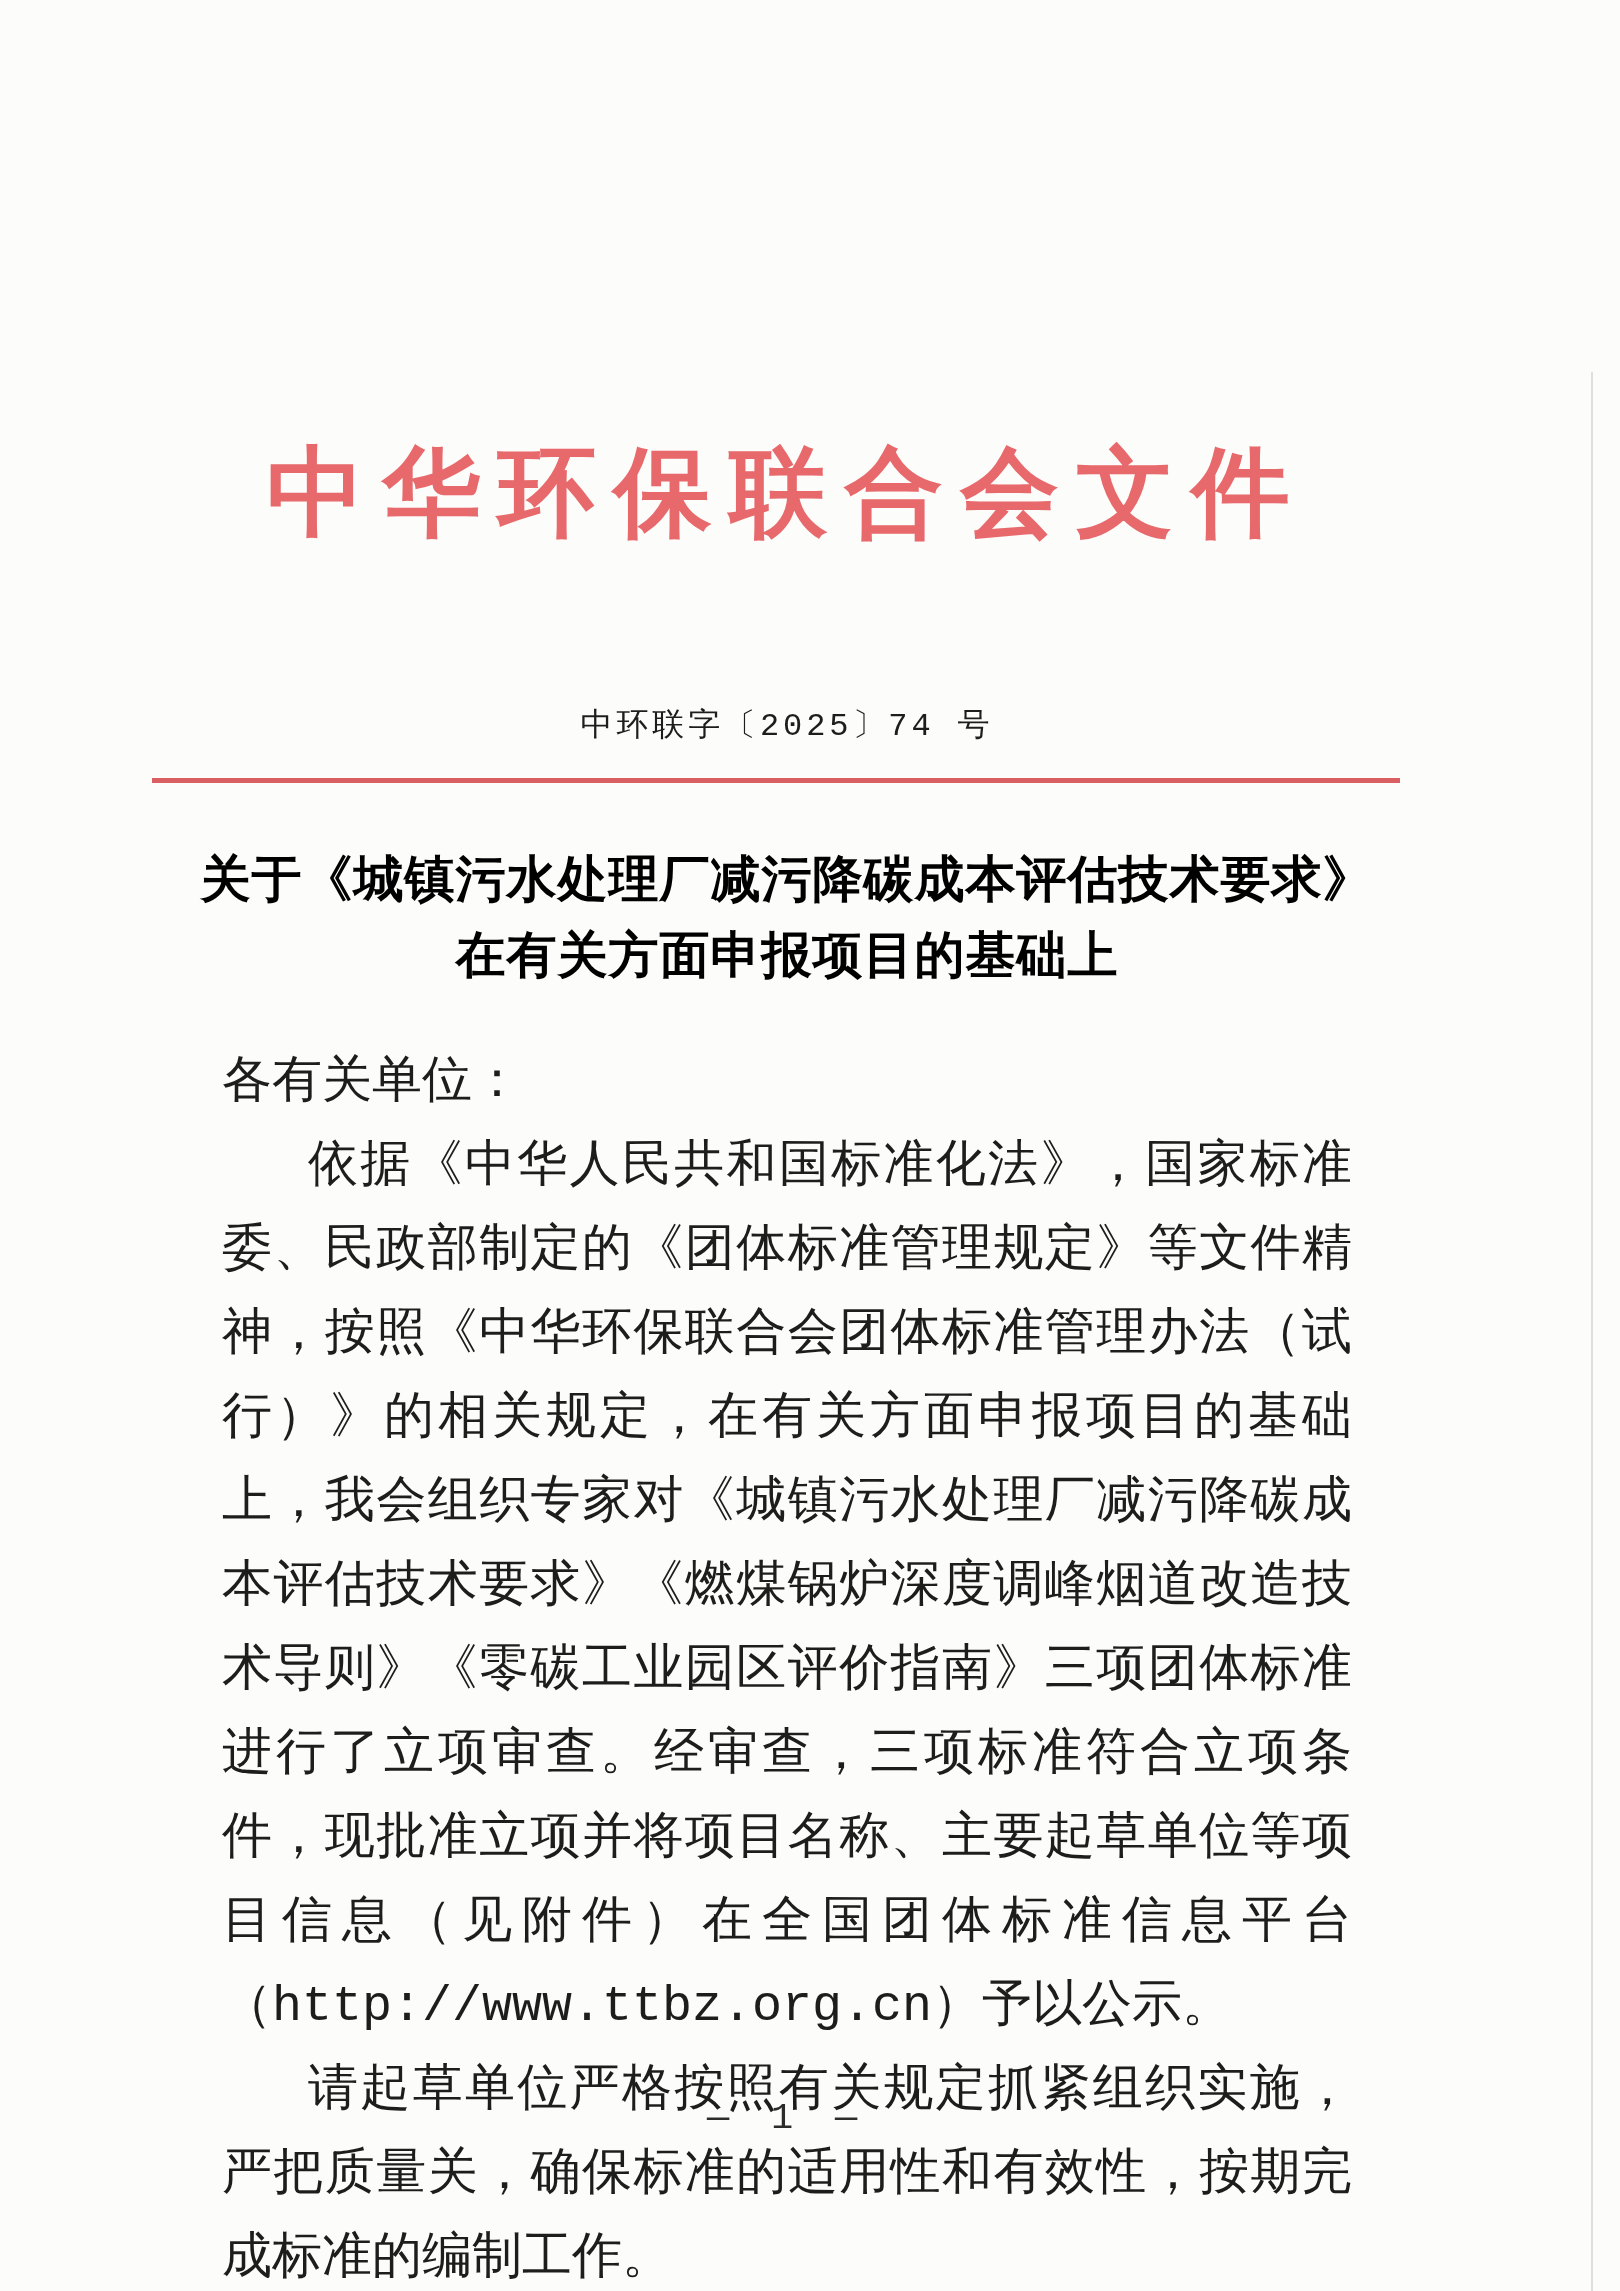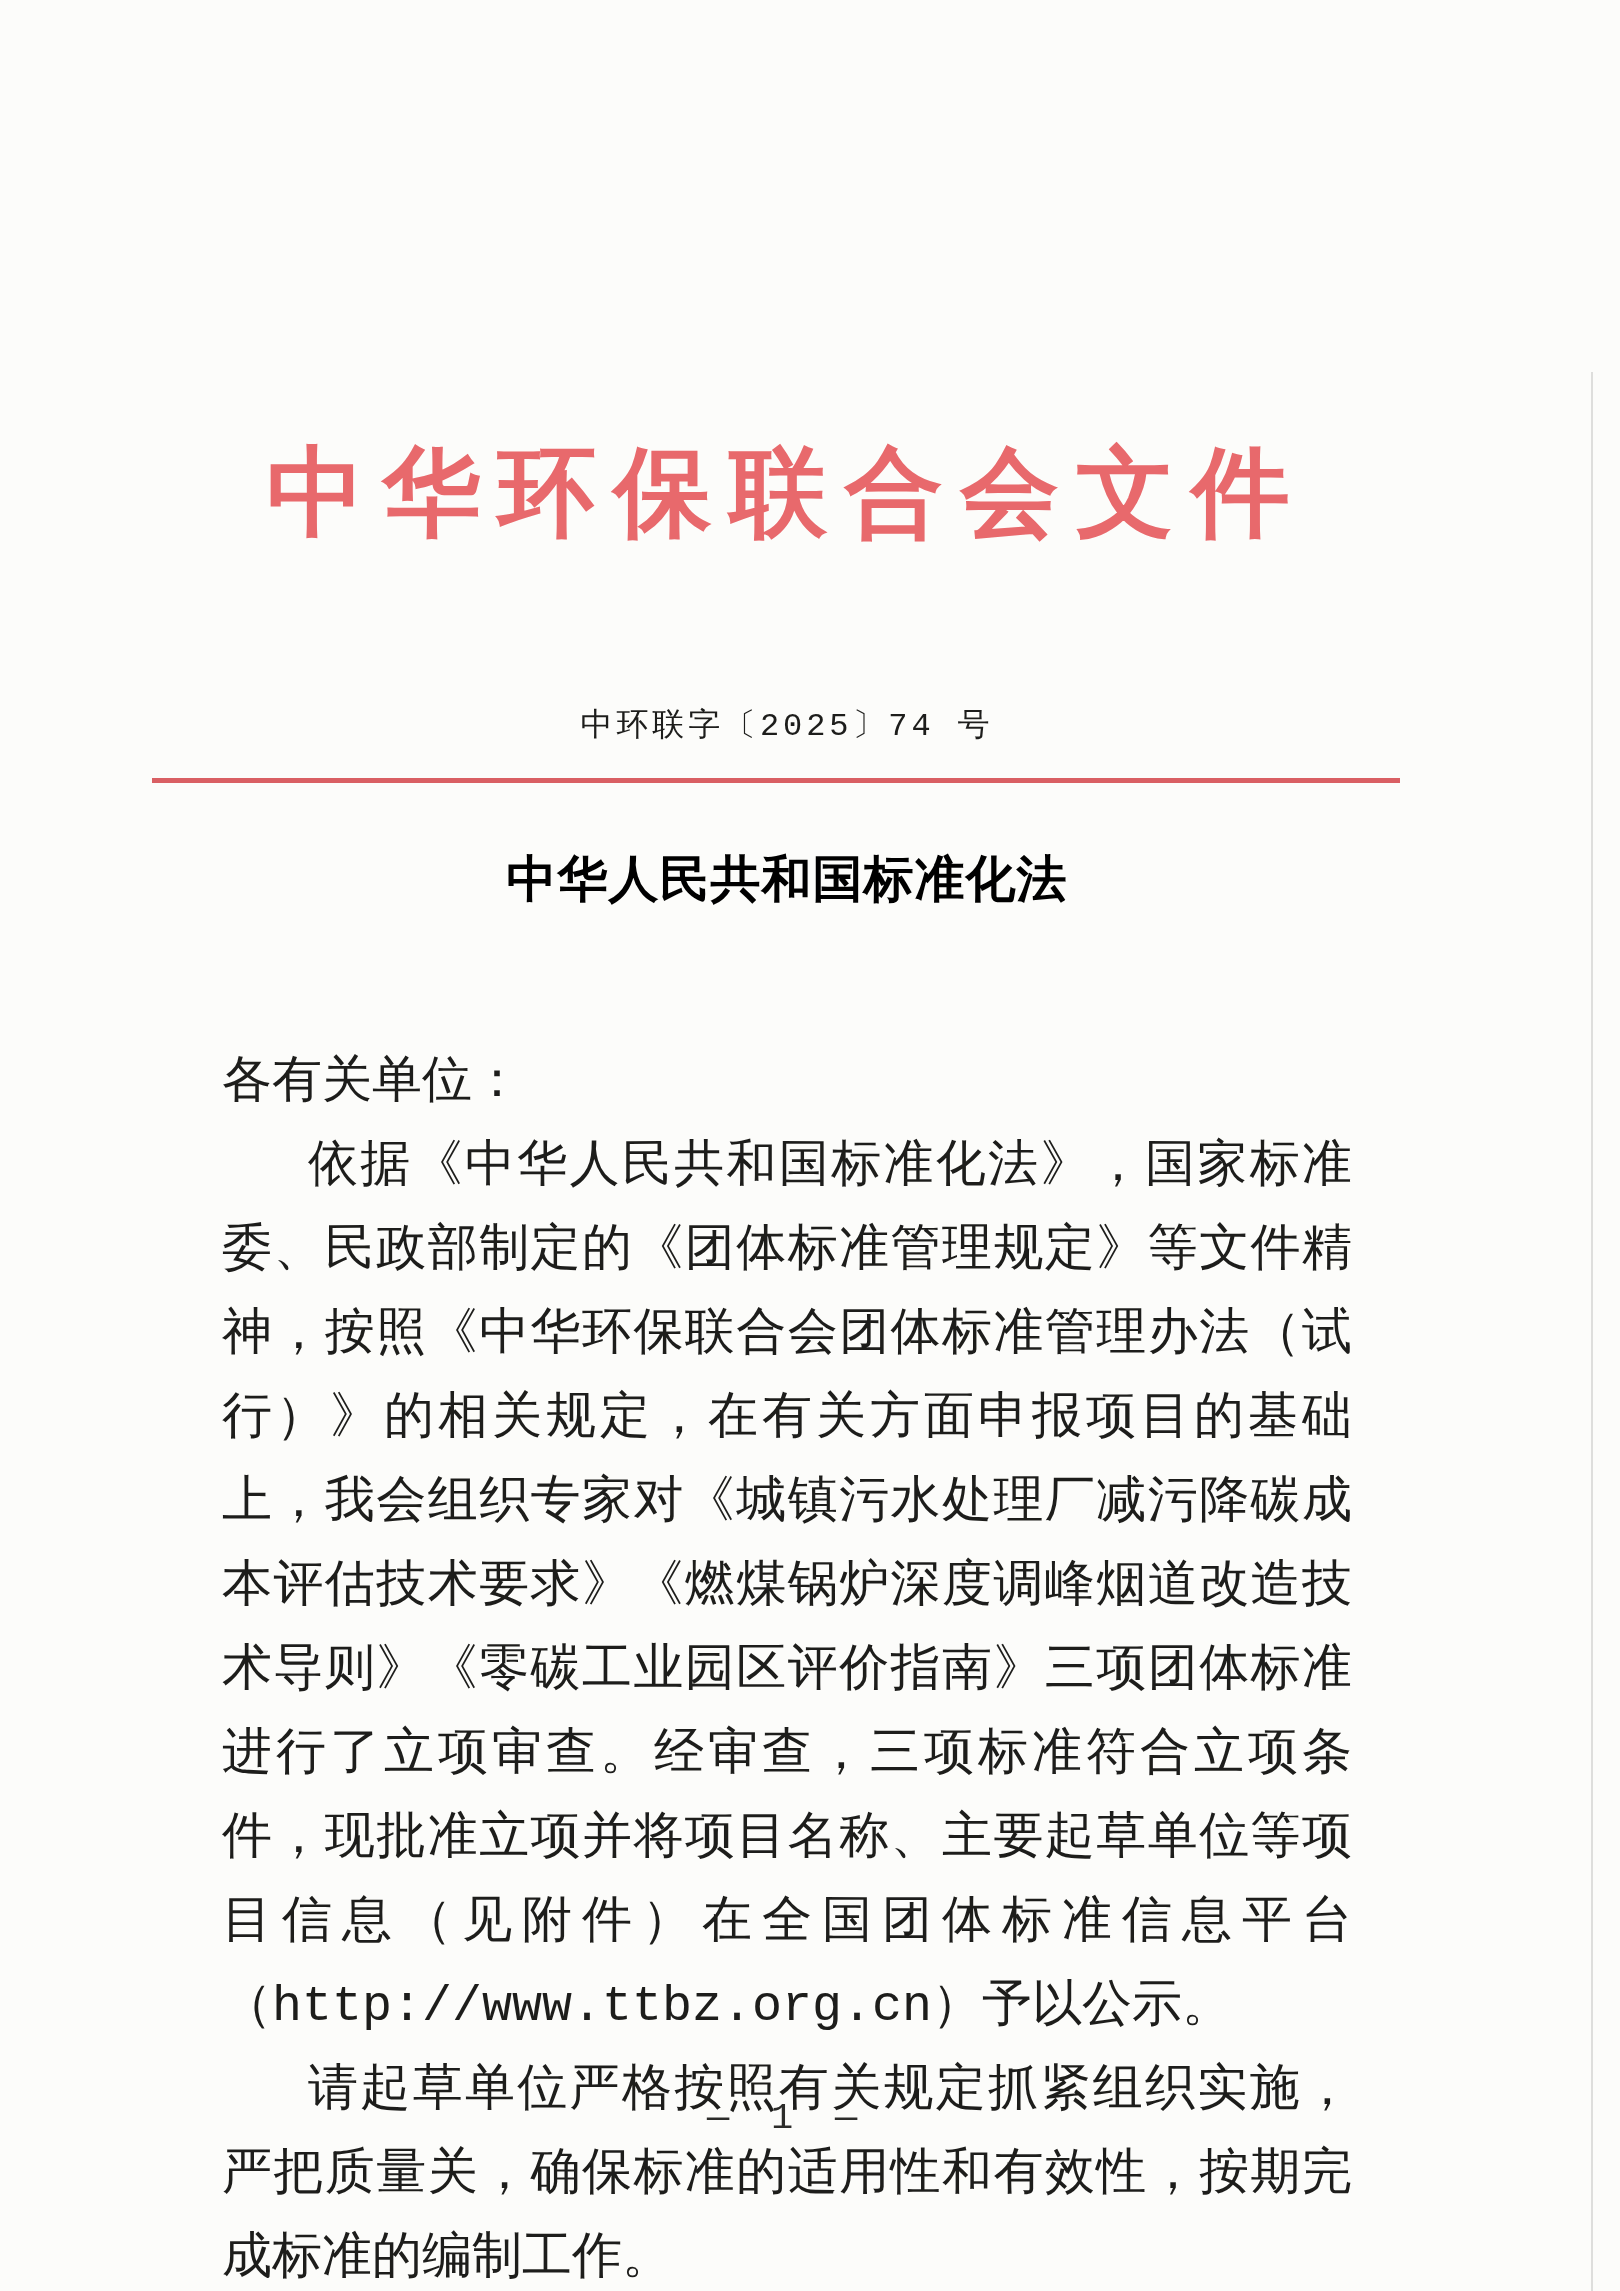--- a/index.html
+++ b/index.html
@@ -115,21 +115,22 @@
 
   <div class="scan-line"></div>
 
   <div class="red-header">中华环保联合会文件</div>
 
   <div class="doc-number">中环联字〔2025〕74 号</div>
 
   <div class="red-rule"></div>
 
   <div class="doc-title">
-    <div>中华人民共和国标准化法</div>
+    <div>关于《城镇污水处理厂减污降碳成本评估技术要求》</div>
+    <div>在有关方面申报项目的基础上</div>
   </div>
 
   <div class="body-text">
     <p class="salutation">各有关单位：</p>
     <p class="para">依据《中华人民共和国标准化法》，国家标准委、民政部制定的《团体标准管理规定》等文件精神，按照《中华环保联合会团体标准管理办法（试行）》的相关规定，在有关方面申报项目的基础上，我会组织专家对《城镇污水处理厂减污降碳成本评估技术要求》《燃煤锅炉深度调峰烟道改造技术导则》《零碳工业园区评价指南》三项团体标准进行了立项审查。经审查，三项标准符合立项条件，现批准立项并将项目名称、主要起草单位等项目信息（见附件）在全国团体标准信息平台（http://www.ttbz.org.cn）予以公示。</p>
     <p class="para">请起草单位严格按照有关规定抓紧组织实施，严把质量关，确保标准的适用性和有效性，按期完成标准的编制工作。</p>
   </div>
 
   <div class="page-number">— 1 —</div>
 

